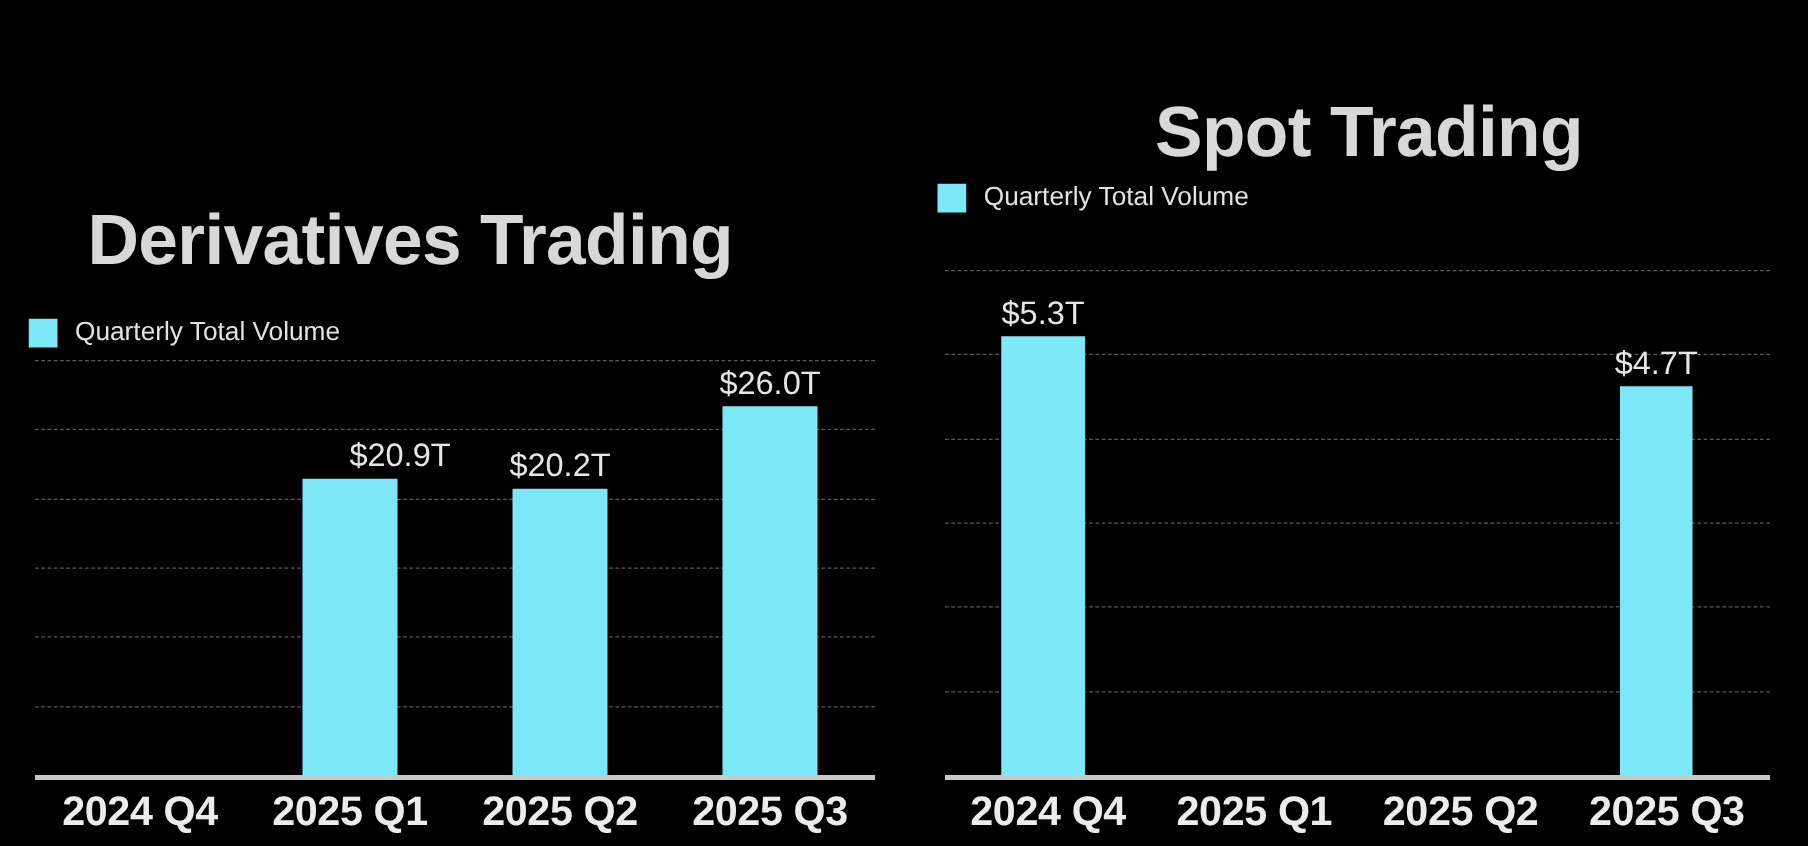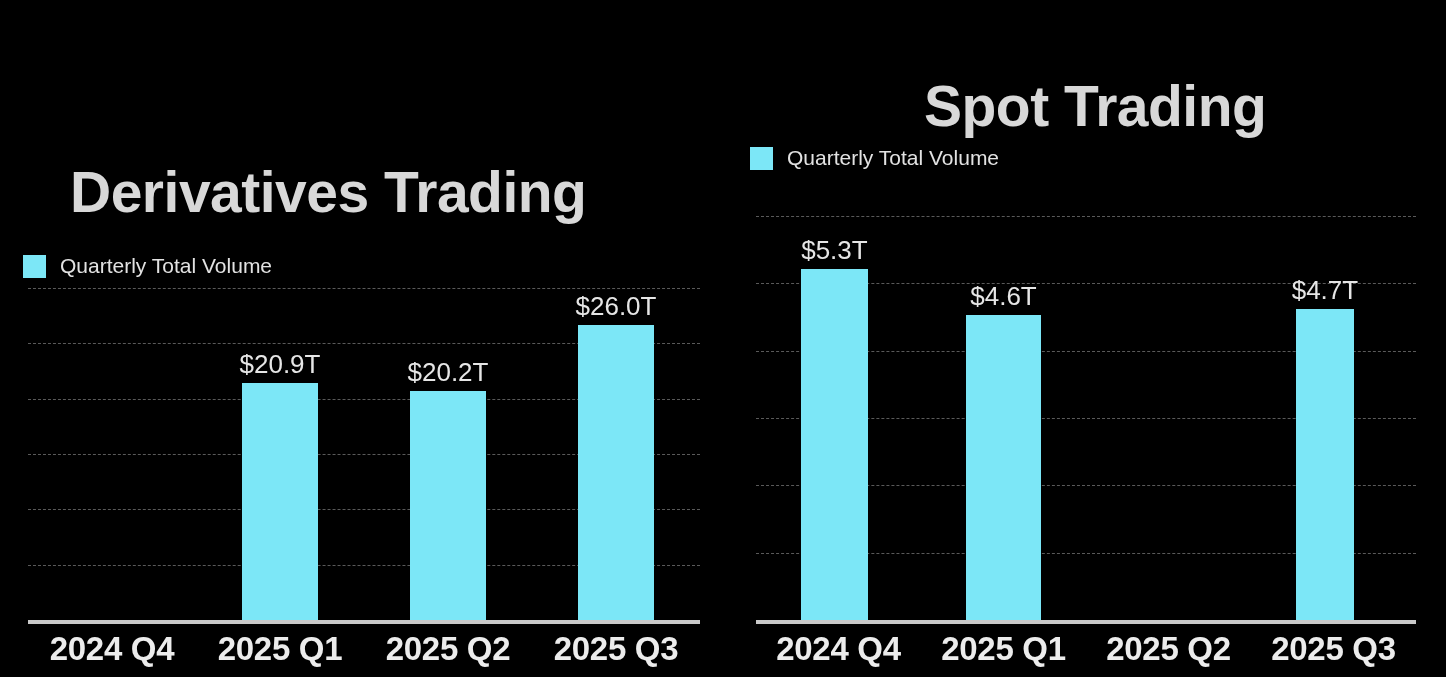--- a/index.html
+++ b/index.html
@@ -176,21 +176,21 @@
           <div class="gridline" style="top: 0px;"></div>
           <div class="gridline" style="top: 55px;"></div>
           <div class="gridline" style="top: 111px;"></div>
           <div class="gridline" style="top: 166px;"></div>
           <div class="gridline" style="top: 221px;"></div>
           <div class="gridline" style="top: 277px;"></div>
         </div>
       <div class="bars">
           <div class="bar-slot" style="left: 213.78px; width: 76.44px;">
             <div class="bar" style="height: 236.819px; background: rgb(124, 231, 247);"></div>
-            <div class="bar-value" style="bottom: 242.819px;">$20.9T</div>
+            <div class="bar-value" style="bottom: 242.819px; margin-left: 40px;">$20.9T</div>
           </div>
           <div class="bar-slot" style="left: 381.78px; width: 76.44px;">
             <div class="bar" style="height: 228.887px; background: rgb(124, 231, 247);"></div>
             <div class="bar-value" style="bottom: 234.887px;">$20.2T</div>
           </div>
           <div class="bar-slot" style="left: 549.78px; width: 76.44px;">
             <div class="bar" style="height: 294.608px; background: rgb(124, 231, 247);"></div>
             <div class="bar-value" style="bottom: 300.608px;">$26.0T</div>
           </div>
         </div>
@@ -221,24 +221,20 @@
           <div class="gridline" style="top: 135px;"></div>
           <div class="gridline" style="top: 202px;"></div>
           <div class="gridline" style="top: 269px;"></div>
           <div class="gridline" style="top: 337px;"></div>
         </div>
       <div class="bars">
           <div class="bar-slot" style="left: 44.9625px; width: 67px;">
             <div class="bar" style="height: 351.016px; background: rgb(124, 231, 247);"></div>
             <div class="bar-value" style="bottom: 357.016px;">$5.3T</div>
           </div>
-          <div class="bar-slot" style="left: 209.963px; width: 75.075px;">
-            <div class="bar" style="height: 304.656px; background: rgb(124, 231, 247);"></div>
-            <div class="bar-value" style="bottom: 310.656px;">$4.6T</div>
-          </div>
           <div class="bar-slot" style="left: 539.962px; width: 58px;">
             <div class="bar" style="height: 311.279px; background: rgb(124, 231, 247);"></div>
             <div class="bar-value" style="bottom: 317.279px;">$4.7T</div>
           </div>
         </div>
       <div class="axis-line"></div>
     </div>
 
     <div class="xlabels">
         <div class="xlabel" style="left: 115.5px;">2024 Q4</div>

